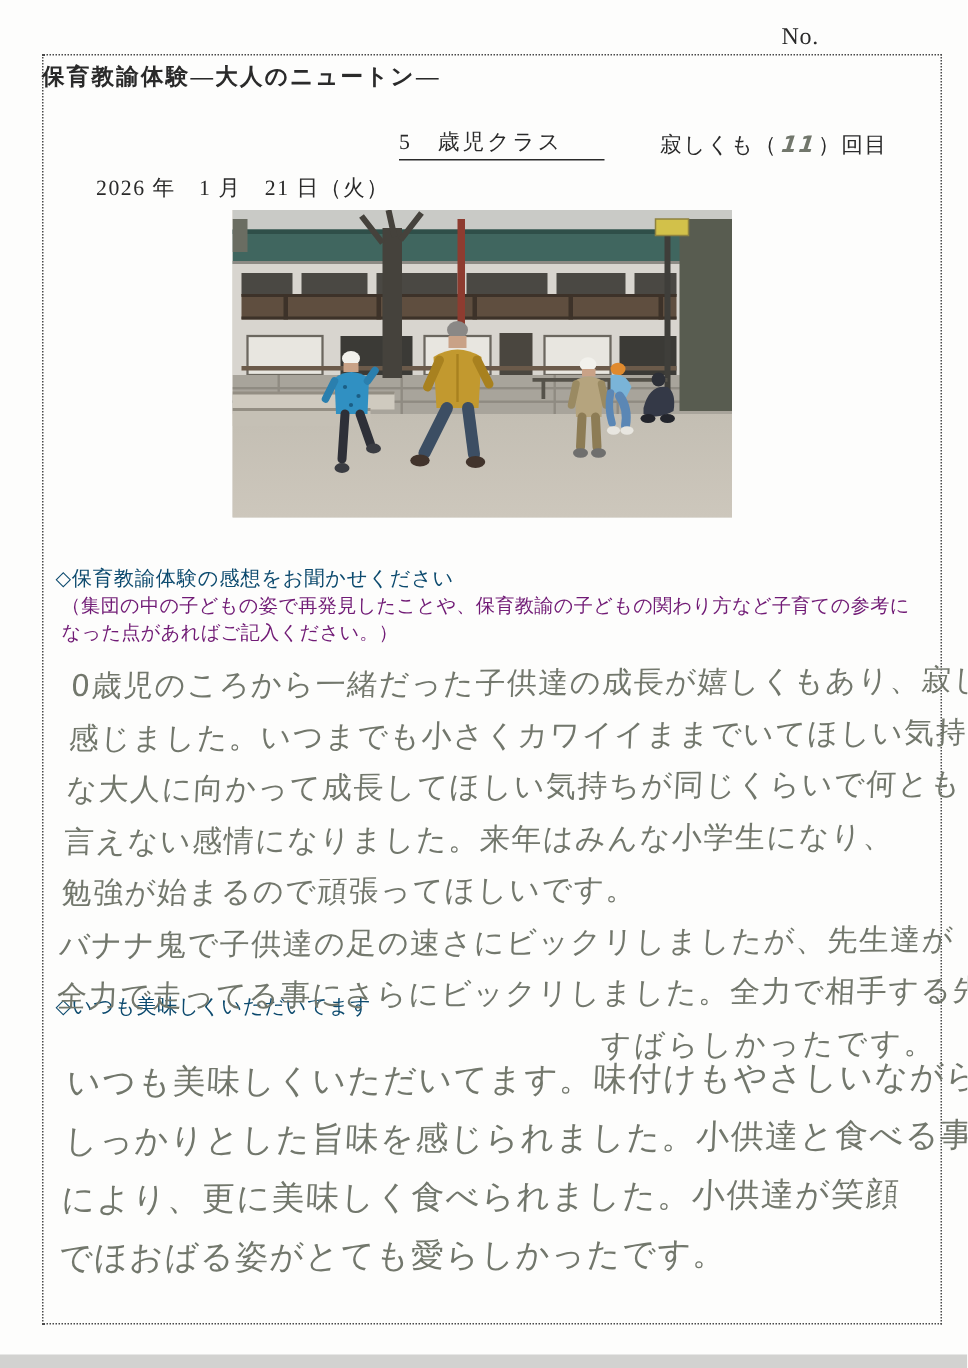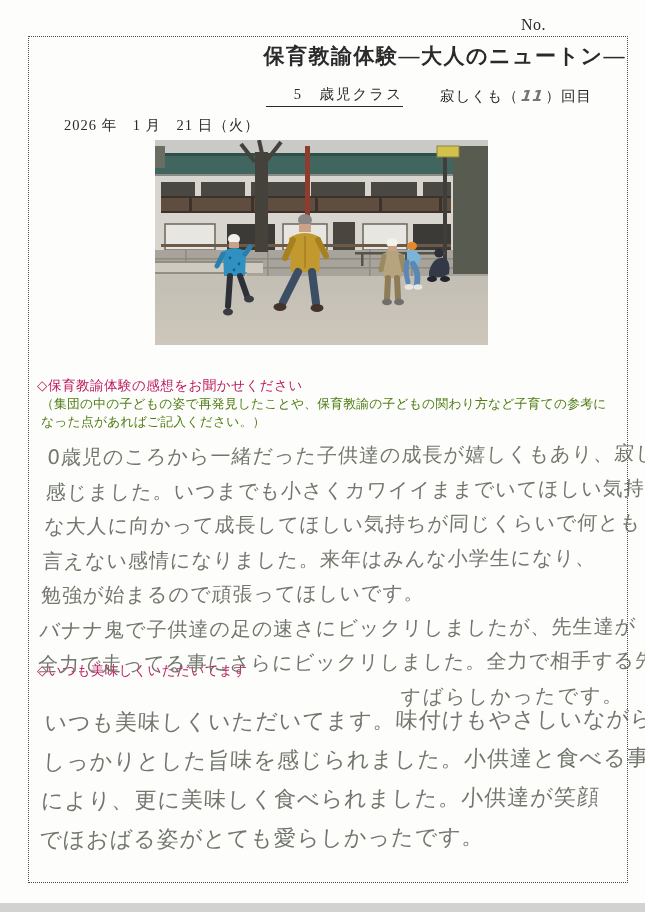--- a/index.html
+++ b/index.html
@@ -14,50 +14,50 @@
   .form-border{
     position:absolute;left:28px;top:36px;width:598px;height:845px;
     border:1px dotted #4a4a4a;
   }
   .no-label{
     position:absolute;left:521px;top:16px;
     font-size:16px;letter-spacing:.5px;
   }
   .doc-title{
     position:absolute;left:28px;top:42px;width:598px;
-    text-align:right;font-size:21px;font-weight:600;letter-spacing:1.5px;
+    text-align:left;font-size:15px;font-weight:600;letter-spacing:1.5px;
   }
   .date-row{position:absolute;left:28px;top:85px;width:598px;height:24px;font-size:14.5px;}
   .date-text{position:absolute;left:36px;top:2px;letter-spacing:1px;margin-top:29px;}
   .class-field{
     position:absolute;left:238px;top:0;width:137px;height:21px;
-    text-align:right;border-bottom:1.3px solid #2a2a2a;letter-spacing:2px;
+    text-align:left;border-bottom:1.3px solid #2a2a2a;letter-spacing:2px;
   }
   .experience-field{position:absolute;left:412px;top:2px;letter-spacing:1px;}
   .hand{
     font-family:"DejaVu Sans","Liberation Sans",sans-serif;
     color:#72776c;
   }
   .hand-count{
     display:inline-block;transform:skewX(-18deg);
     font-size:15px;font-weight:600;padding:0 2px;
   }
   .photo-frame{
     position:absolute;left:155px;top:140px;width:333px;height:205px;
     background:#c9c4ba;
   }
   .photo-frame svg{display:block;}
   .section-heading{
-    position:absolute;font-size:13.5px;letter-spacing:.5px;color:#be185d;
+    position:absolute;font-size:13.5px;letter-spacing:.5px;color:#0c4a6e;
   }
   .heading-1{left:37px;top:377px;}
   .heading-2{left:37px;top:662px;z-index:1;}
   .section-note{
     position:absolute;left:41px;top:396px;width:574px;
-    font-size:12.8px;line-height:17.5px;letter-spacing:.2px;color:#4d7c0f;
+    font-size:12.8px;line-height:17.5px;letter-spacing:.2px;color:#701a75;
   }
   .hw-block{
     position:absolute;z-index:2;
     transform:skewX(-3deg) rotate(-.4deg);
   }
   .hw-1{left:42px;top:438px;width:588px;font-size:20px;line-height:34.5px;}
   .hw-2{left:42px;top:701px;width:586px;font-size:22px;line-height:39px;}
   .hw-line{white-space:nowrap;letter-spacing:1px;}
   .hw-line.align-right{text-align:right;letter-spacing:2px;}
   .scan-edge{

